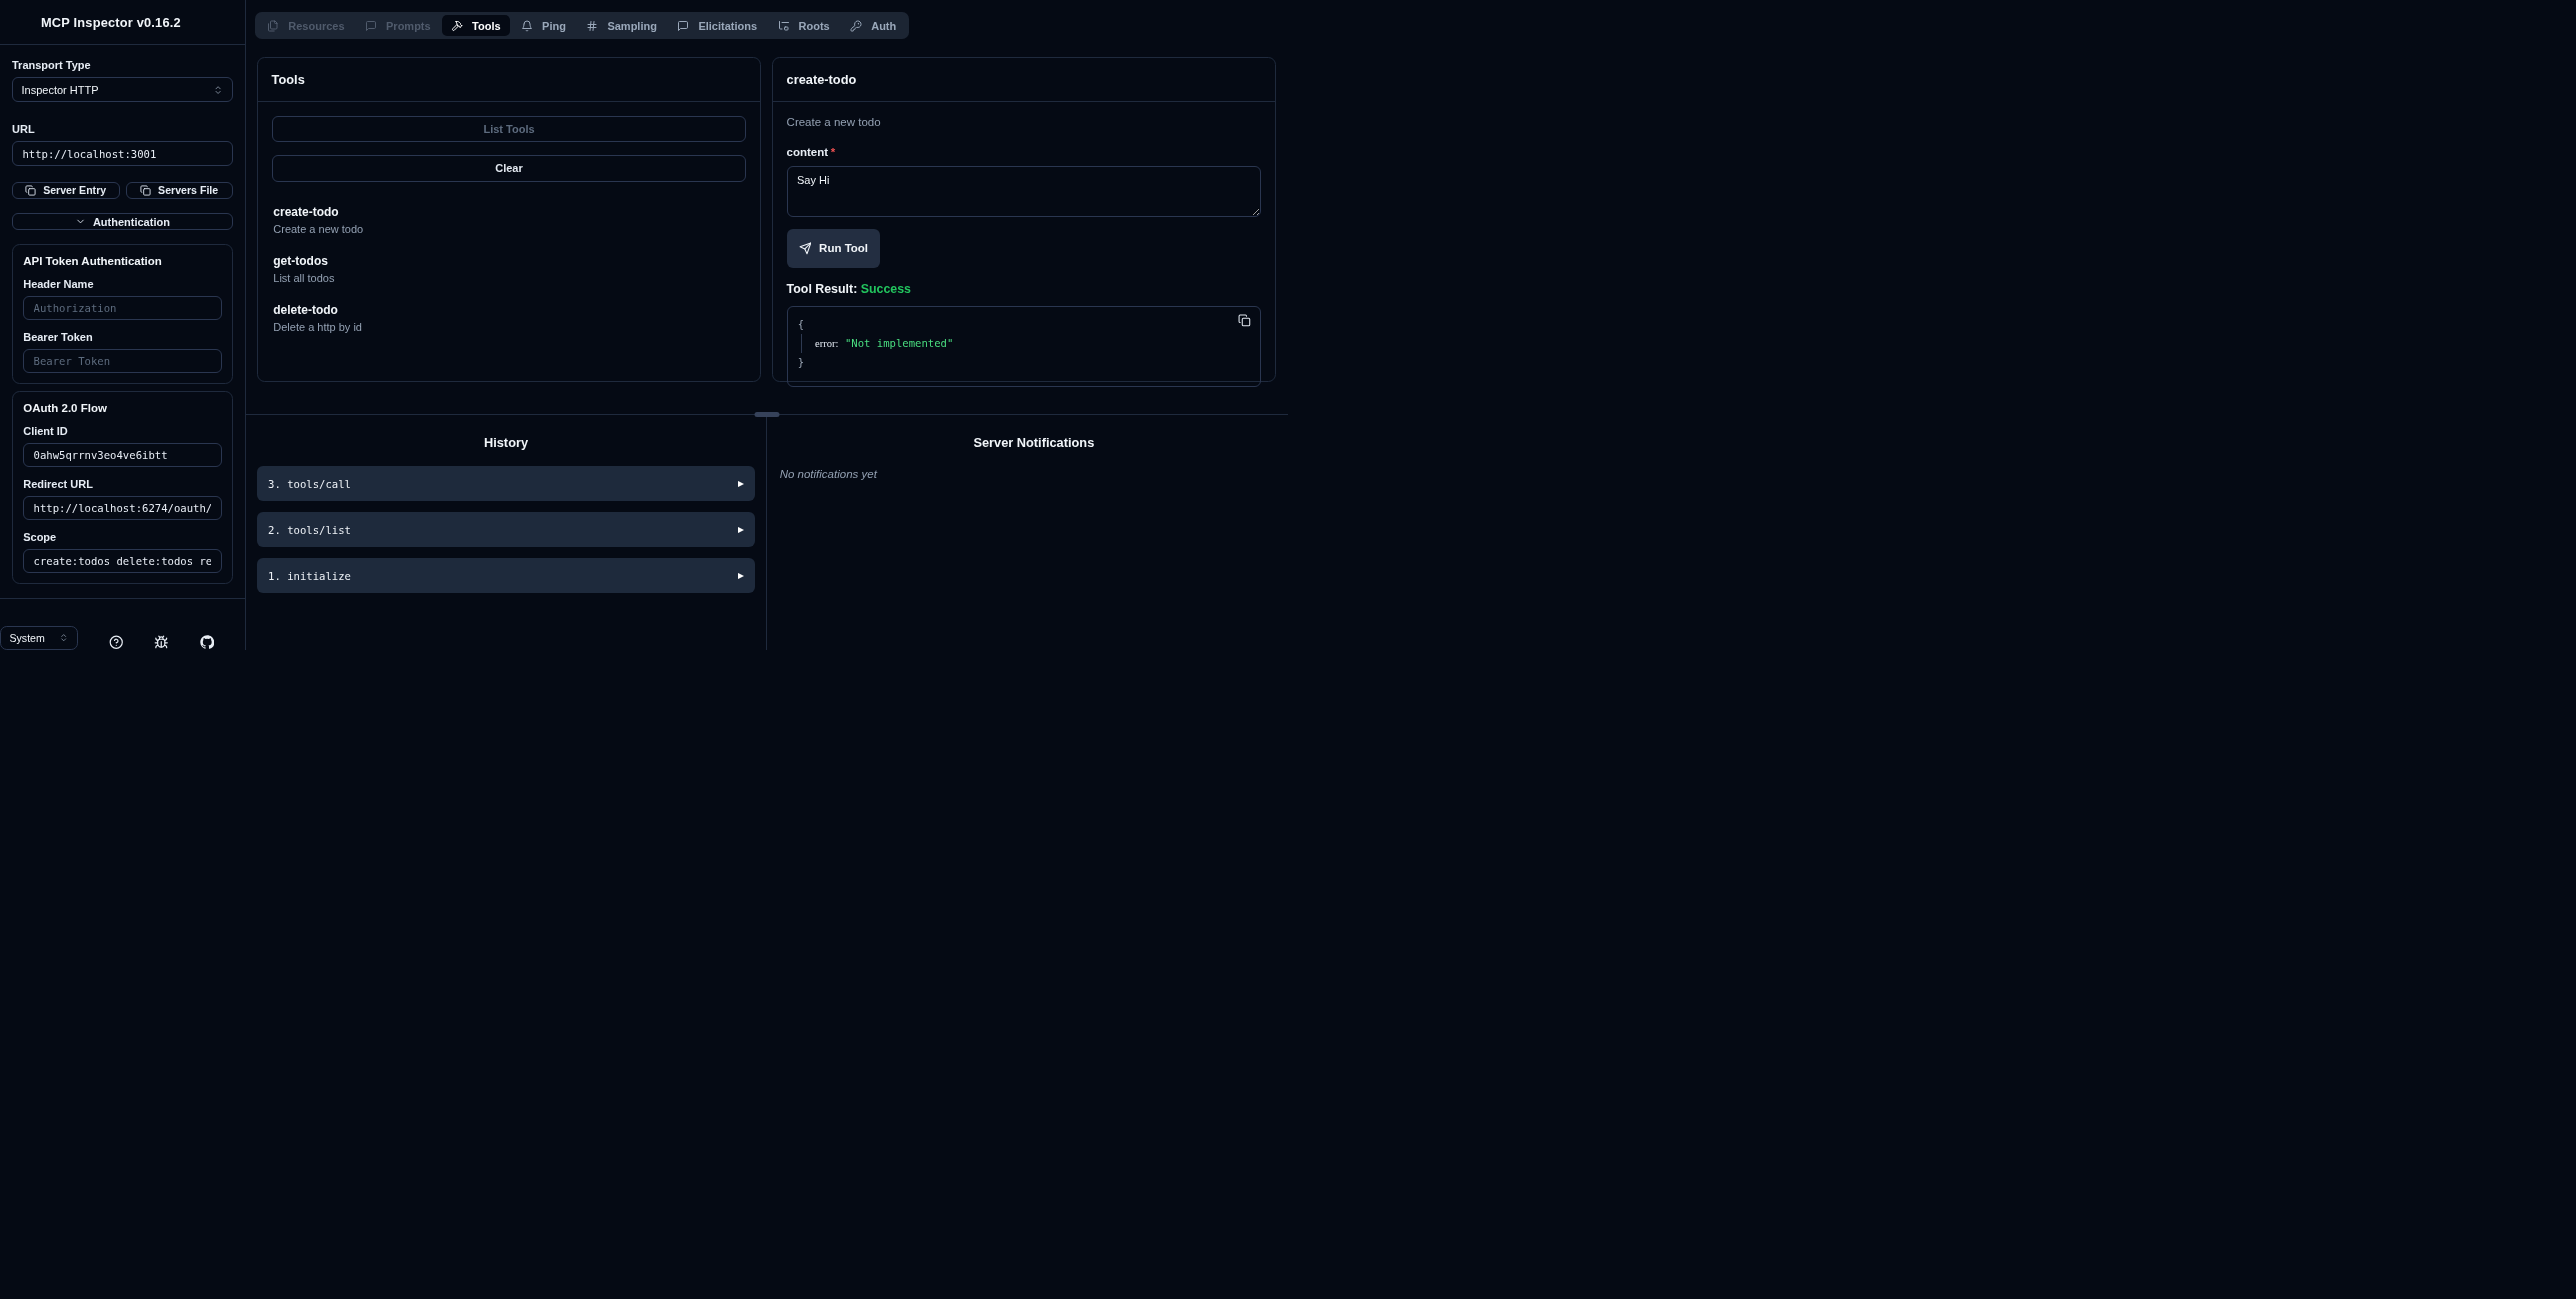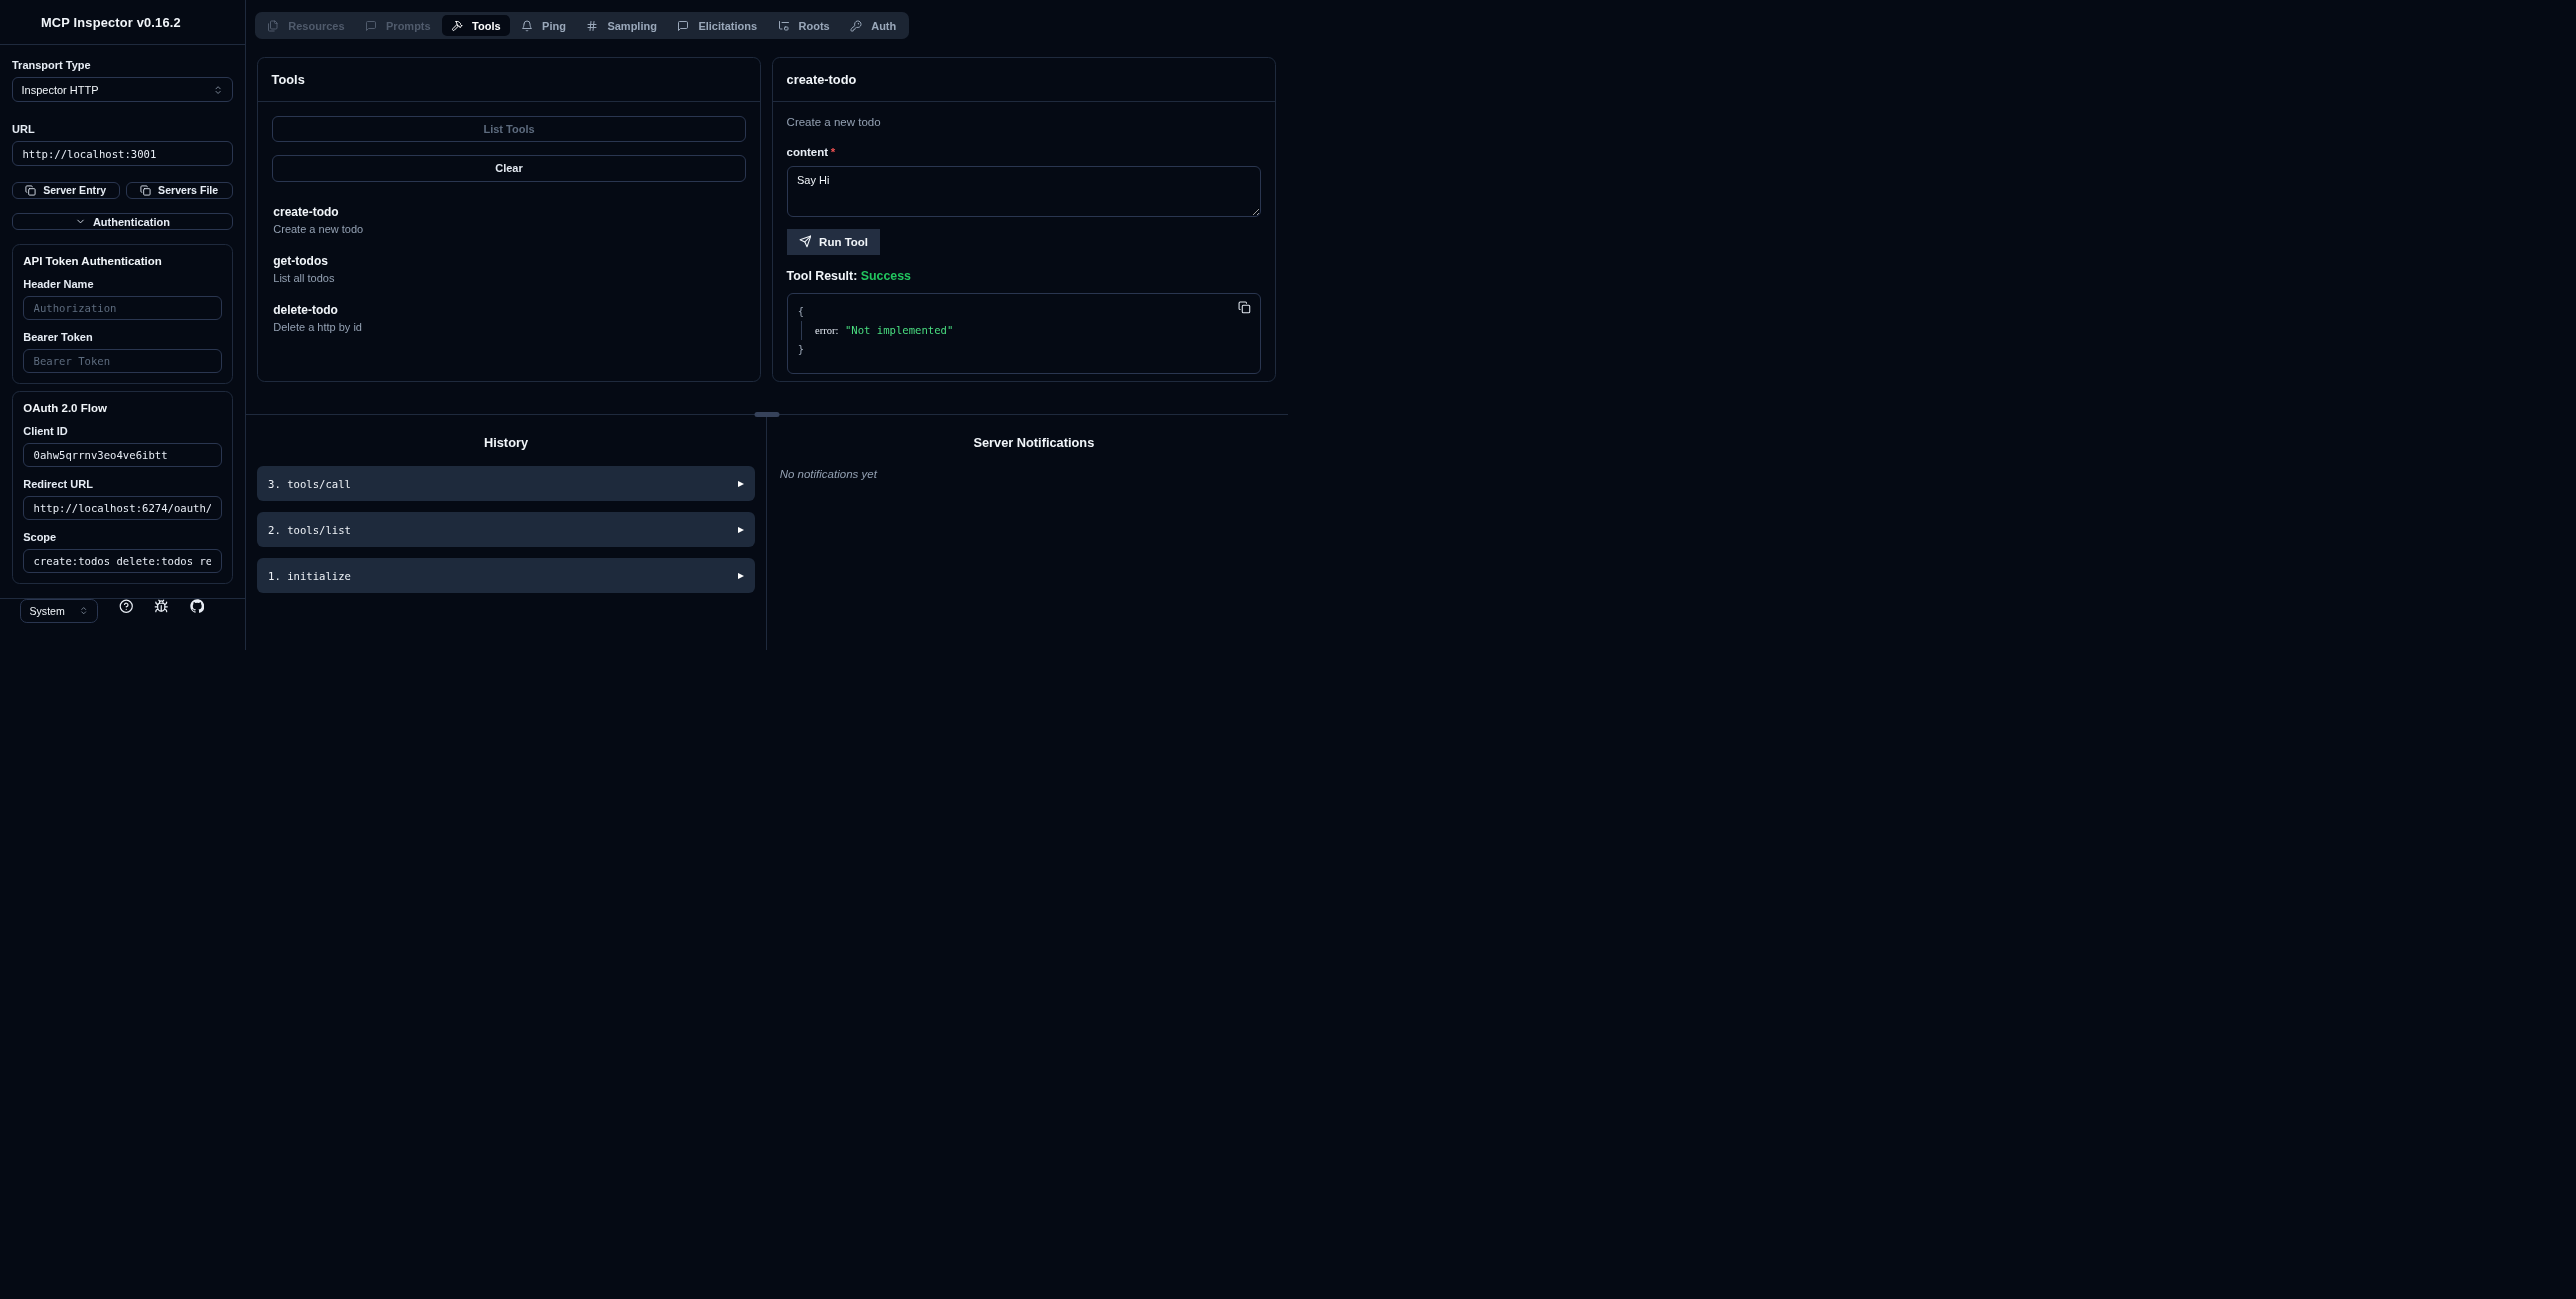--- a/index.html
+++ b/index.html
@@ -57,21 +57,21 @@
     color:var(--label);font-size:10.6px;font-weight:600;display:flex;align-items:center;justify-content:center;gap:6.8px;cursor:pointer;
     font-family:inherit;
   }
   .side-btn .i{width:11px;height:11px;color:#dbe2ec;}
   .auth-toggle{margin-top:14.5px;width:100%;}
   .card{border:0.9px solid var(--border);border-radius:7.7px;padding:10.2px;margin-top:13.6px;}
   .card + .card{margin-top:6.8px;}
   .card-title{font-size:11.5px;font-weight:700;color:var(--text);}
   .card .field-label{margin-top:11px;font-weight:600;}
   .card .text-input{height:24px;}
-  .sidebar-footer{flex:none;height:52px;border-top:0.9px solid var(--border);display:flex;align-items:flex-start;padding:0 20px;}
+  .sidebar-footer{flex:none;height:52px;border-top:0.9px solid var(--border);display:flex;align-items:flex-end;padding:0 0;}
   .theme-select{width:78px;margin-top:0;height:24px;border-radius:6.8px;}
   .footer-icons{flex:1;display:flex;justify-content:space-evenly;align-items:center;}
   .icon-btn{width:15.3px;height:15.3px;color:#e8edf4;background:none;border:none;cursor:pointer;padding:0;}
 
   
   main{flex:1;display:flex;flex-direction:column;min-width:0;}
   .tabbar-row{padding:12px 0 0 8.5px;flex:none;}
   .tabbar{display:inline-flex;align-items:center;background:var(--tabbar-bg);border-radius:6.8px;padding:3.4px;gap:1.7px;}
   .tab{
     display:inline-flex;align-items:flex-end;gap:9px;padding:4.3px 9.4px;border-radius:5.1px;border:none;background:transparent;
@@ -100,21 +100,21 @@
 
   .run-desc{font-size:11.5px;color:var(--muted);}
   .content-label{margin-top:18px;font-size:11.5px;font-weight:600;color:var(--label);}
   .req{color:var(--red);margin-left:2.6px;}
   .content-input{
     display:block;margin-top:7.7px;width:100%;height:51px;background:transparent;border:0.9px solid var(--input-border);
     border-radius:6px;color:var(--text);font-family:"Liberation Sans",sans-serif;font-size:11px;padding:6.8px 9.4px;
     resize:vertical;outline:none;line-height:14.5px;
   }
   .run-btn{
-    margin-top:12px;height:26px;padding:0 12px;background:var(--btn-bg);border:none;border-radius:0;
+    margin-top:12px;height:39px;padding:0 12px;background:var(--btn-bg);border:none;border-radius:6px;
     color:var(--text);font-size:11.5px;font-weight:600;display:inline-flex;align-items:center;gap:7.7px;cursor:pointer;font-family:inherit;
   }
   .run-btn .i{width:12.8px;height:12.8px;}
   .result-line{margin-top:14.5px;font-size:12.4px;font-weight:700;}
   .result-success{color:var(--green);}
   .result-box{
     position:relative;margin-top:9.4px;border:0.9px solid var(--input-border);border-radius:6px;
     padding:8.5px 10.2px;height:81px;font-family:"DejaVu Sans Mono","Liberation Mono",monospace;font-size:10.6px;
   }
   .json-line{line-height:19px;color:var(--json-gray);}

